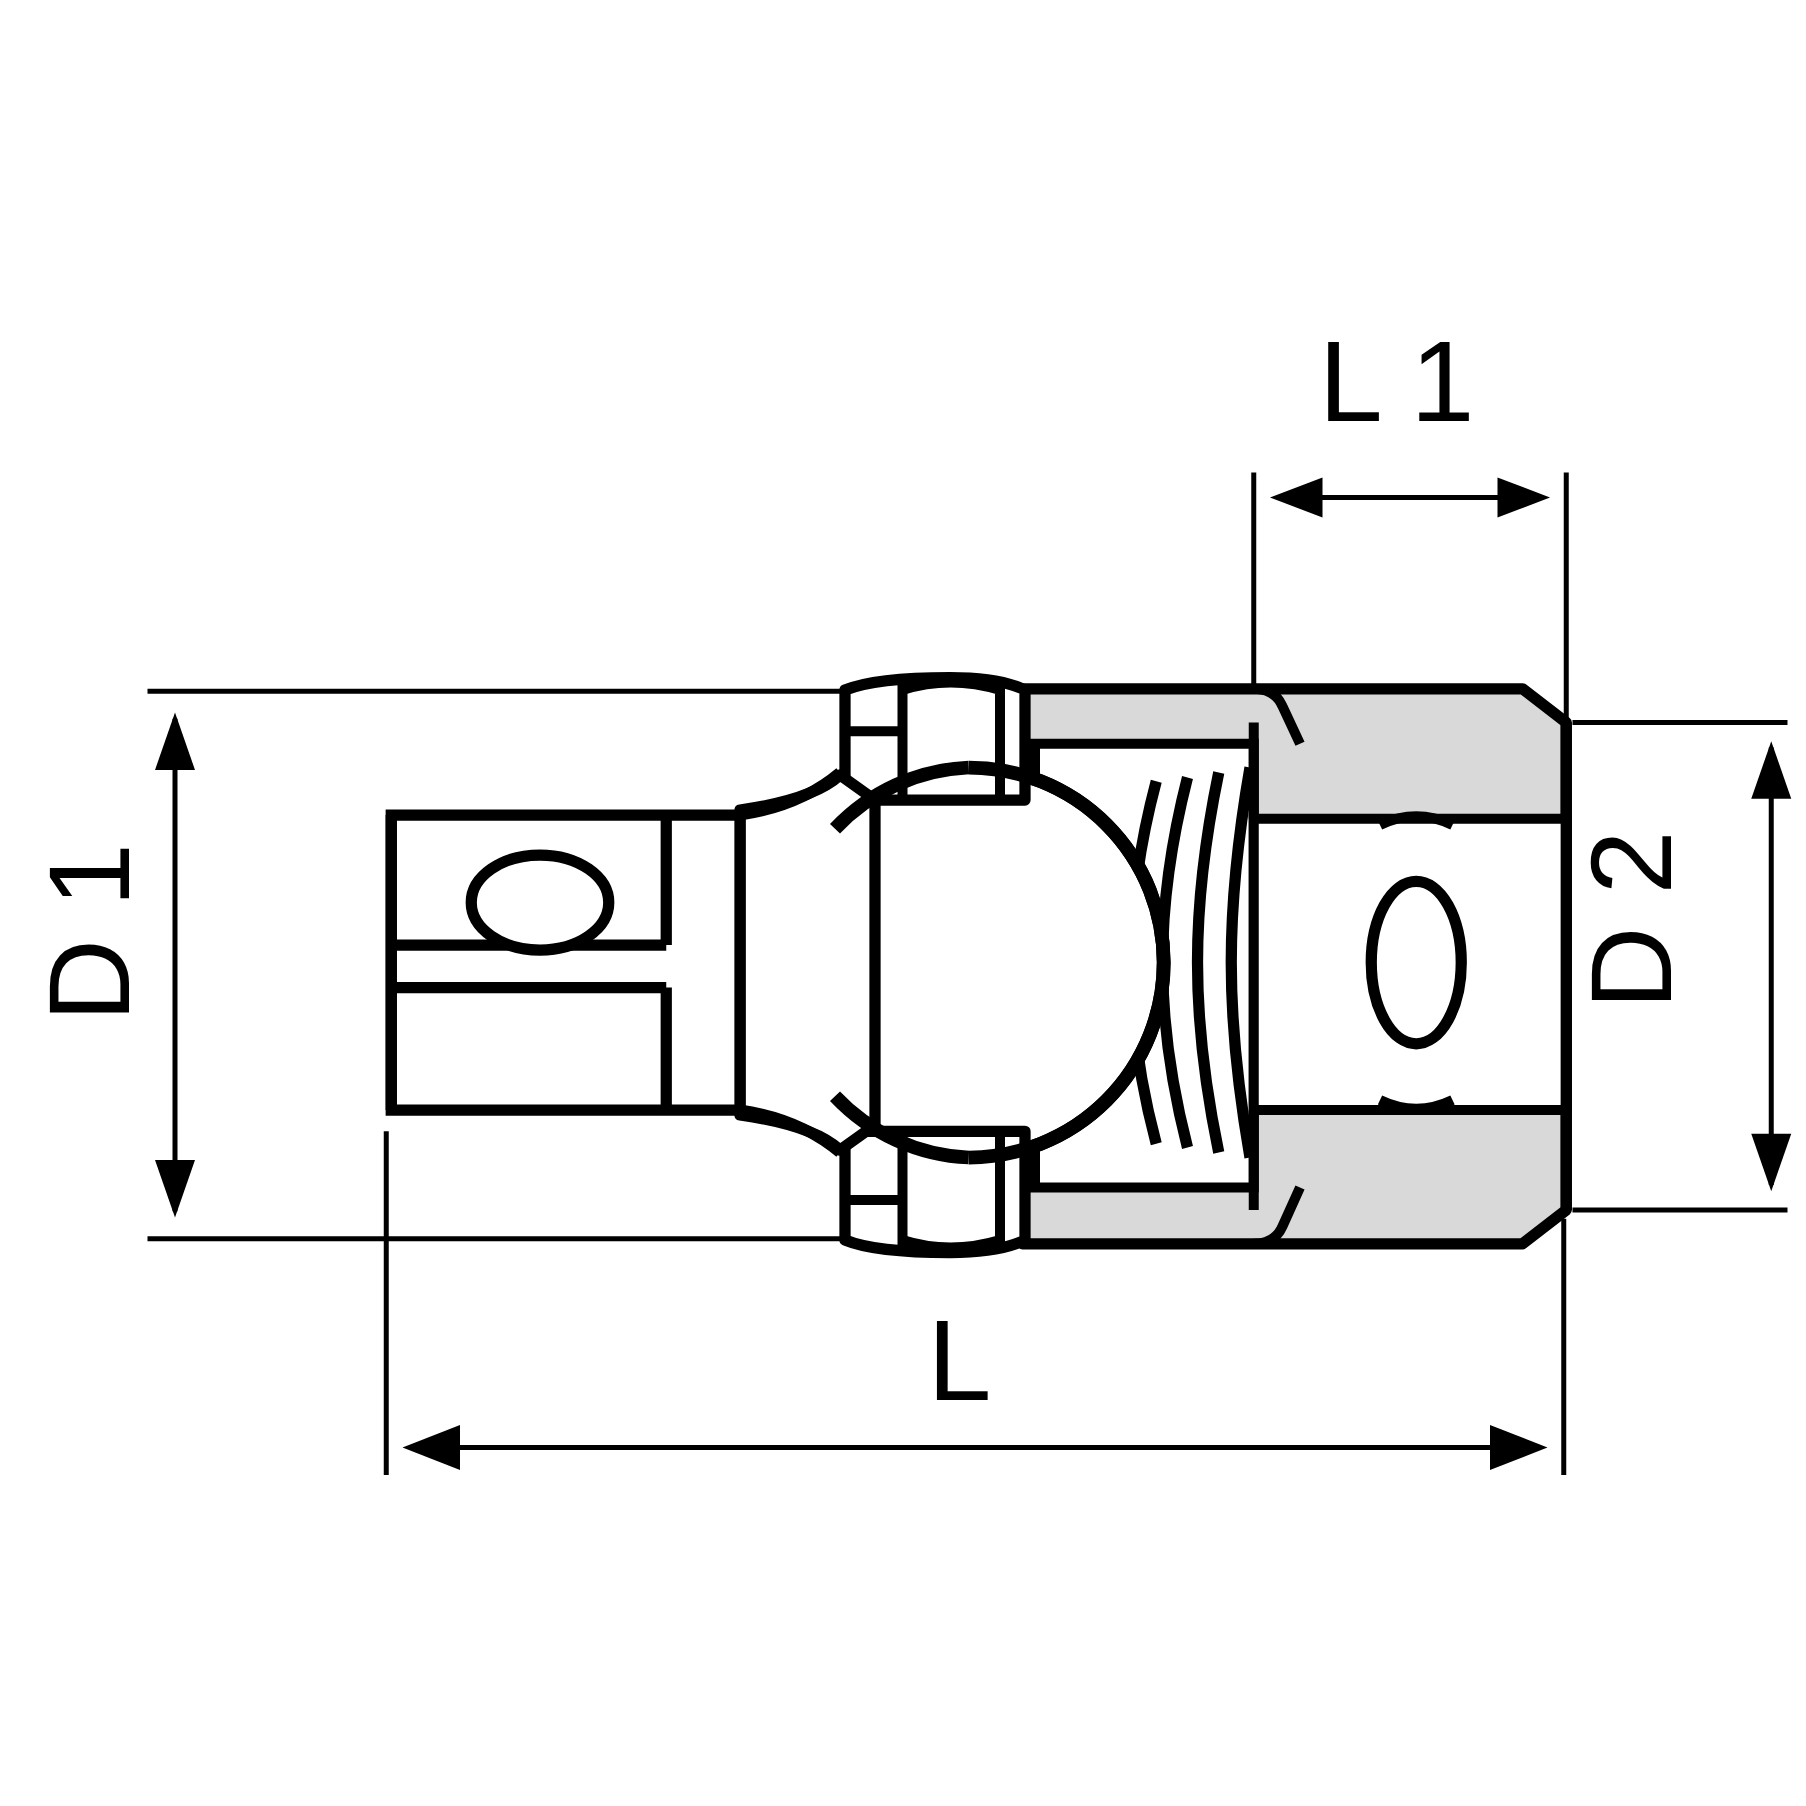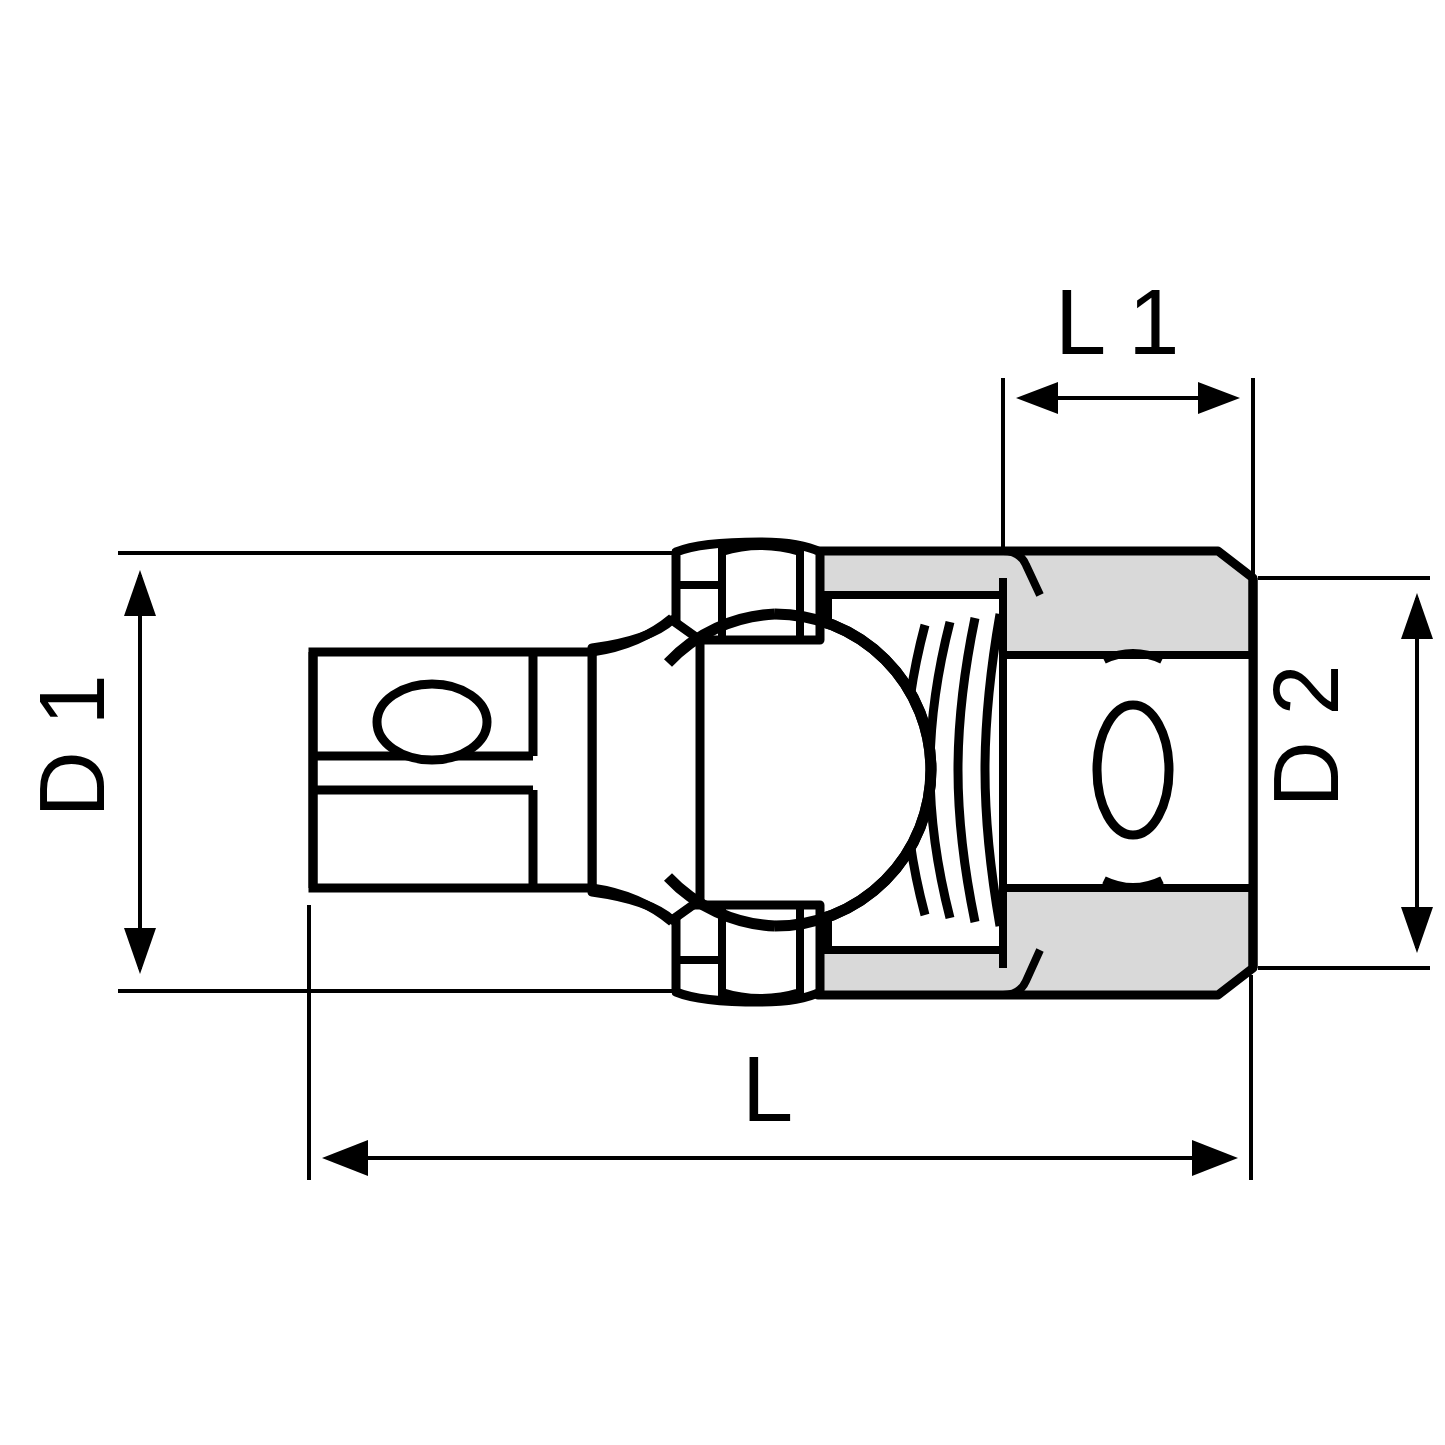--- a/index.html
+++ b/index.html
@@ -151,19 +151,19 @@
     <g>
       <path d="M 775,614 A 156,156 0 0 1 775,926" fill="none" stroke="#000" stroke-width="11"></path>
       <path d="M 775,614 A 156,156 0 0 0 668,663" fill="none" stroke="#000" stroke-width="11"></path>
       <path d="M 775,926 A 156,156 0 0 1 668,877" fill="none" stroke="#000" stroke-width="11"></path>
     </g>
 
   </svg>
 
   <div class="dim-label" style="left: -18px; top: 700px; width: 180px; text-align: center; font-size: 92px; transform: rotate(-90deg); transform-origin: center center;">D 1</div>
 
-  <div class="dim-label" style="left: 1055px; top: 276px; font-size: 92px;">L 1</div>
+  <div class="dim-label" style="left: 1055px; top: 260px; font-size: 92px;">L 1</div>
 
   <div class="dim-label" style="left: 1216px; top: 690px; width: 180px; text-align: center; font-size: 92px; transform: rotate(-90deg); transform-origin: center center;">D 2</div>
 
   <div class="dim-label" style="left: 742px; top: 1043px; font-size: 92px;">L</div>
 
 </div>
 
 </body></html>

